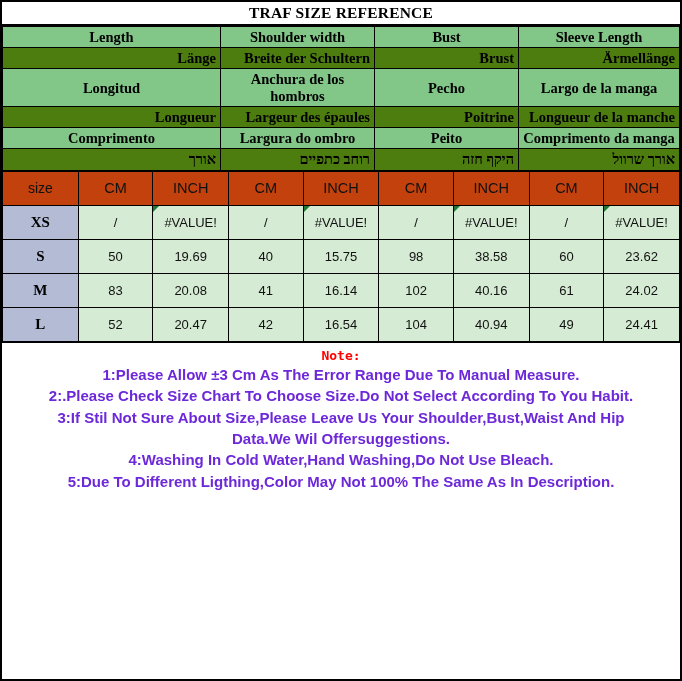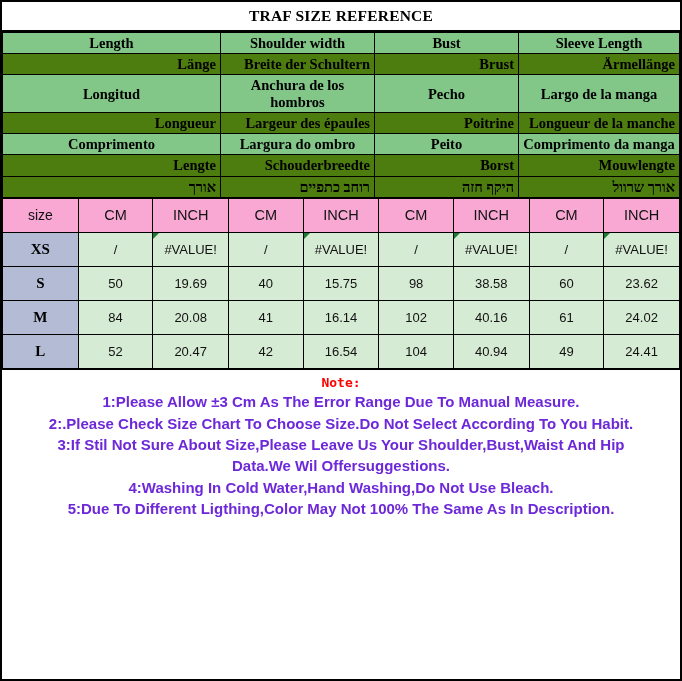--- a/index.html
+++ b/index.html
@@ -18,21 +18,21 @@
     width: 682px;
     height: 681px;
     box-sizing: border-box;
     border: 2px solid #000000;
     background: #ffffff;
     position: relative;
   }
 
   
   #title-bar {
-    height: 30px;
+    height: 24px;
     box-sizing: border-box;
     border-bottom: 2px solid #000000;
     display: flex;
     align-items: center;
     justify-content: center;
     background: #ffffff;
   }
   #title-text {
     font-family: "Liberation Serif", "DejaVu Serif", serif;
     font-weight: bold;
@@ -86,21 +86,21 @@
     text-align: center;
     vertical-align: middle;
     box-sizing: border-box;
     padding: 2px 3px;
   }
   .sc-size  { width: 73px; }
   .sc-num   { width: 72px; }
   .sc-num2  { width: 73px; }
 
   .size-head td {
-    background: #f9a8d4;
+    background: #c2410c;
     font-family: "Liberation Sans", "DejaVu Sans", sans-serif;
     font-size: 14.5px;
     font-weight: normal;
     color: #111111;
     height: 34px;
   }
   .size-head td.lbl-size {
     font-size: 14px;
   }
   .size-lbl {
@@ -188,26 +188,20 @@
           <td class="c0">Longueur</td>
           <td class="c1">Largeur des épaules</td>
           <td class="c2">Poitrine</td>
           <td class="c3">Longueur de la manche</td>
         </tr>
         <tr class="row-dark">
           <td class="c0">Comprimento</td>
           <td class="c1">Largura do ombro</td>
           <td class="c2">Peito</td>
           <td class="c3">Comprimento da manga</td>
-        </tr>
-        <tr class="row-light">
-          <td class="c0">Lengte</td>
-          <td class="c1">Schouderbreedte</td>
-          <td class="c2">Borst</td>
-          <td class="c3">Mouwlengte</td>
         </tr>
         <tr class="row-light">
           <td class="c0 heb">אורך</td>
           <td class="c1 heb">רוחב כתפיים</td>
           <td class="c2 heb">היקף חזה</td>
           <td class="c3 heb">אורך שרוול</td>
         </tr>
       </tbody>
   </table>
 
@@ -241,21 +235,21 @@
           <td class="size-val sc-num2"><span>19.69</span></td>
           <td class="size-val sc-num"><span>40</span></td>
           <td class="size-val sc-num2"><span>15.75</span></td>
           <td class="size-val sc-num"><span>98</span></td>
           <td class="size-val sc-num2"><span>38.58</span></td>
           <td class="size-val sc-num"><span>60</span></td>
           <td class="size-val sc-num2"><span>23.62</span></td>
         </tr>
         <tr class="size-row">
           <td class="sc-size size-lbl">M</td>
-          <td class="size-val sc-num"><span>84</span></td>
+          <td class="size-val sc-num"><span>83</span></td>
           <td class="size-val sc-num2"><span>20.08</span></td>
           <td class="size-val sc-num"><span>41</span></td>
           <td class="size-val sc-num2"><span>16.14</span></td>
           <td class="size-val sc-num"><span>102</span></td>
           <td class="size-val sc-num2"><span>40.16</span></td>
           <td class="size-val sc-num"><span>61</span></td>
           <td class="size-val sc-num2"><span>24.02</span></td>
         </tr>
         <tr class="size-row">
           <td class="sc-size size-lbl">L</td>

